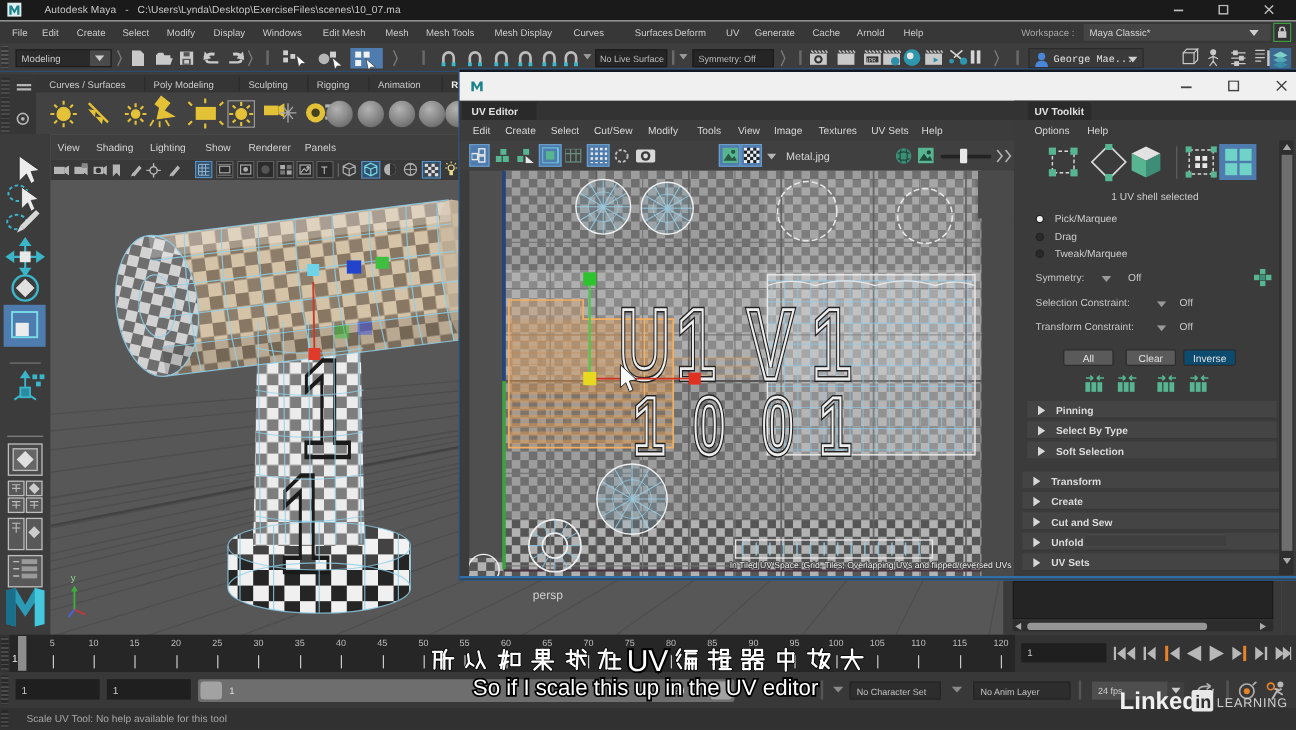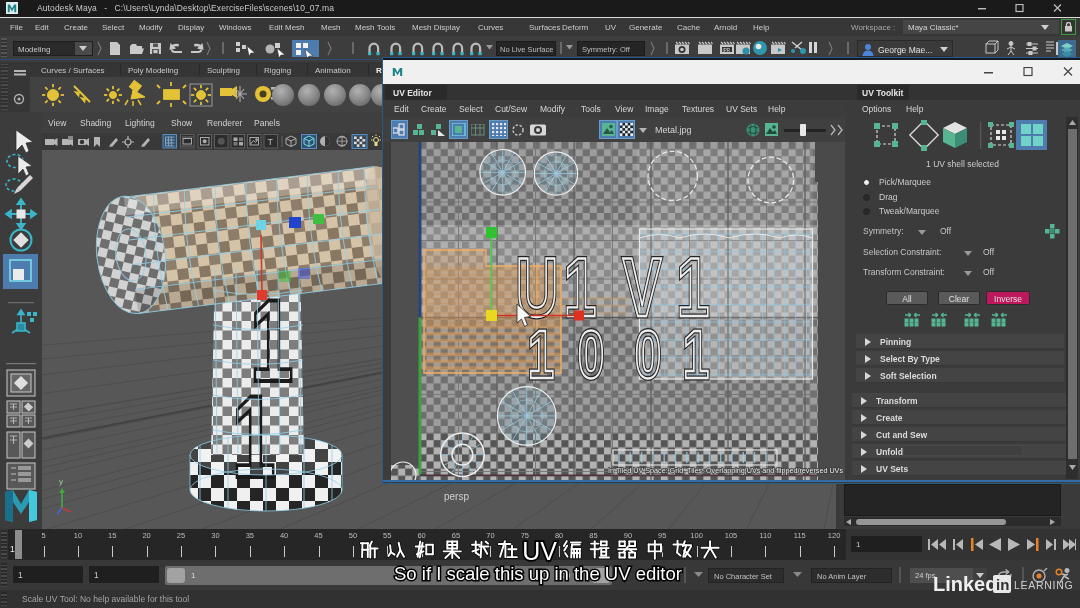--- a/index.html
+++ b/index.html
@@ -200,21 +200,21 @@
         <path d="M3 2 L13 10 M13 2 L6 8" stroke="#d0d0d0" stroke-width="1.4"></path>
         <circle cx="14" cy="11" r="3" fill="#2e96ad"></circle>
         <circle cx="4" cy="11" r="2" fill="#2e96ad"></circle>
       </svg>
       <div class="abs" style="left:809px;top:6px;width:2.6px;height:11px;background:#d5d5d5;"></div>
       <div class="abs" style="left:814px;top:6px;width:2.6px;height:11px;background:#d5d5d5;"></div>
       <svg class="abs" style="left:828px;top:5px" width="6" height="15">
         <path d="M1 1 L4 7.5 L1 14" stroke="#777" stroke-width="1.2" fill="none"></path>
       </svg>
       <div class="abs" style="left:847px;top:6px;width:1.5px;height:12px;background:#6a6a6a;"></div>
-      <div class="abs" style="left:857px;top:3.6px;width:96px;height:17px;background:#3a3a3a;border:1px solid #2a2a2a;">
+      <div class="abs" style="left:857px;top:3.6px;width:96px;height:17px;background:#3a3a3a;border:1px solid #2a2a2a;font-family:Liberation Mono, monospace;">
 <svg class="abs" style="left:4px;top:2px" width="12" height="13">
           <circle cx="6" cy="4" r="3" fill="#4a86d8"></circle>
           <path d="M0.5 13 Q1 7.5 6 7.5 Q11 7.5 11.5 13 Z" fill="#4a86d8"></path>
         </svg>
 <span class="abs" style="left:20px;top:4px;font-size:8.5px;color:#e2e2e2;">George Mae...</span>
 <svg class="abs" style="left:82px;top:6px" width="8" height="5">
           <path d="M0 0 L8 0 L4 5 Z" fill="#cfcfcf"></path>
         </svg>
       </div>
       <svg class="abs" style="left:984px;top:4px" width="96" height="17" stroke="#c9c9c9" fill="none" stroke-width="1">
@@ -1291,21 +1291,21 @@
           <path d="M0 0 L8 0 L4 5 Z" fill="#999"></path>
         </svg>
         <span class="abs" style="left:138px;top:163px;font-size:8.5px;color:#c6c6c6;">Off</span>
         <span class="abs" style="left:18px;top:183px;font-size:8.5px;color:#c6c6c6;">Transform Constraint:</span>
         <svg class="abs" style="left:119px;top:187px" width="8" height="5">
           <path d="M0 0 L8 0 L4 5 Z" fill="#999"></path>
         </svg>
         <span class="abs" style="left:138px;top:183px;font-size:8.5px;color:#c6c6c6;">Off</span>
         <div class="abs" style="left:41px;top:207px;width:42px;height:14px;background:#5a5a5a;border:1px solid #2c2c2c;border-radius:2px;text-align:center;font-size:8.5px;color:#e0e0e0;padding-top:1.5px;">All</div>
         <div class="abs" style="left:93px;top:207px;width:42px;height:14px;background:#5a5a5a;border:1px solid #2c2c2c;border-radius:2px;text-align:center;font-size:8.5px;color:#e0e0e0;padding-top:1.5px;">Clear</div>
-        <div class="abs" style="left:141px;top:207px;width:44px;height:14px;background:#be185d;border:1px solid #2c2c2c;border-radius:2px;text-align:center;font-size:8.5px;color:#e0e0e0;padding-top:1.5px;">Inverse</div>
+        <div class="abs" style="left:141px;top:207px;width:44px;height:14px;background:#0c4a6e;border:1px solid #2c2c2c;border-radius:2px;text-align:center;font-size:8.5px;color:#e0e0e0;padding-top:1.5px;">Inverse</div>
         <svg class="abs" style="left:59px;top:228px" width="17" height="15">
           <g fill="#57b592" stroke="#57b592">
             <path d="M1 3 h6 M7 3 l-2.5 -2 M7 3 l-2.5 2 M16 3 h-6 M10 3 l2.5 -2 M10 3 l2.5 2" stroke-width="1.3" fill="none"></path>
             <rect x="1" y="7" width="3" height="3"></rect>
             <rect x="6" y="7" width="3" height="3"></rect>
             <rect x="11" y="7" width="3" height="3"></rect>
             <rect x="1" y="11" width="3" height="3"></rect>
             <rect x="6" y="11" width="3" height="3"></rect>
             <rect x="11" y="11" width="3" height="3"></rect>
           </g>

